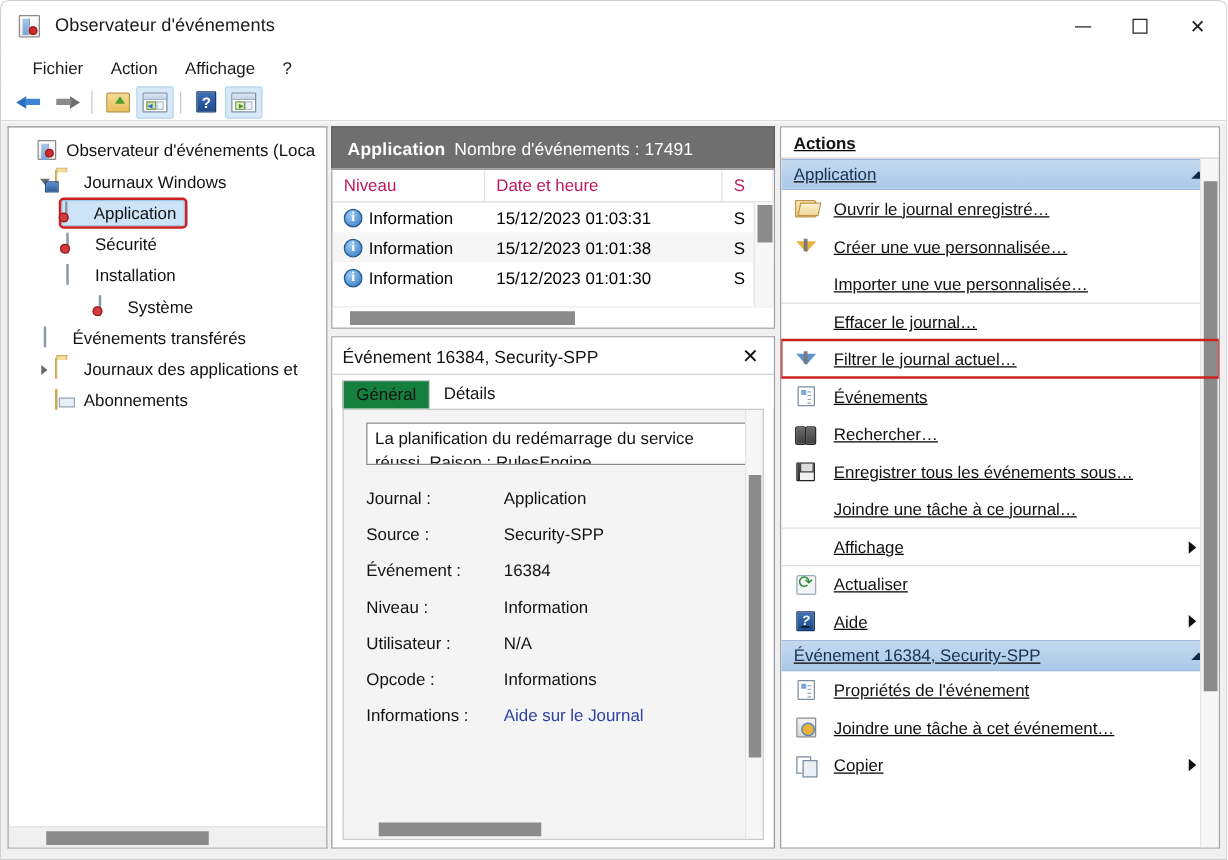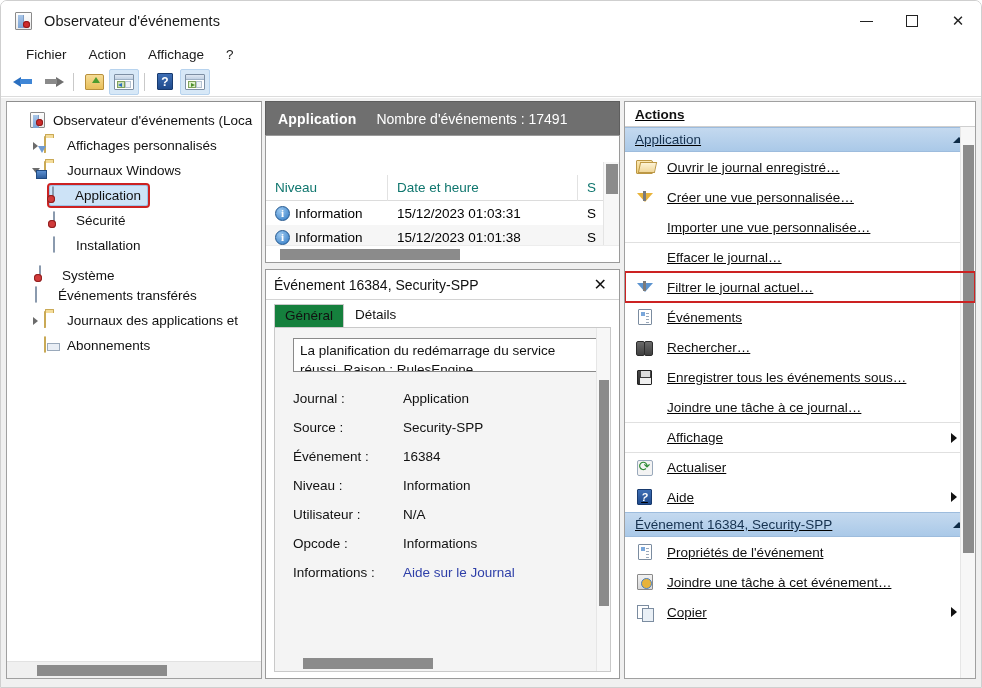--- a/index.html
+++ b/index.html
@@ -296,37 +296,36 @@
     height: 34px;
     background: #6f6f6f;
     color: #ffffff;
     display: flex; align-items: center;
     padding-left: 12px;
     font-size: 14px;
     border: 1px solid #5e5e5e;
     border-bottom: none;
   }
   #mid-header .app { font-weight: bold; letter-spacing:.2px; }
-  #mid-header .cnt { margin-left: 20px; font-weight: normal; }
+  #mid-header .cnt { margin-left: 7px; font-weight: normal; }
 
   #eventlist {
     height: 128px;
     background: #ffffff;
     border: 1px solid #9a9a9a;
     position: relative;
     overflow: hidden;
   }
   .col-head {
     display: flex; height: 26px;
     background: #ffffff;
     border-bottom: 1px solid #dcdcdc;
     align-items: center;
     font-size: 13.5px;
-    color: #0f766e;
-    margin-top: 39px;
+    color: #be185d;
   }
   .col-head .c { padding-left: 9px; border-right: 1px solid #e2e2e2; height: 26px; display:flex; align-items:center; overflow:hidden;}
   .c-niv { width: 122px; flex:0 0 122px; }
   .c-date { width: 190px; flex:0 0 190px; }
   .c-src { flex: 1 1 auto; }
   .ev-row {
     display: flex; height: 24px; align-items: center;
     font-size: 13.5px;
   }
   .ev-row.alt { background: #f6f6f6; }
@@ -572,27 +571,20 @@
 
     <div id="leftpane">
       <div id="tree">
 
         <div class="tnode">
           <span class="tw"></span>
           <span class="ticon"><span class="evicon" style="width:15px;height:16px;"></span></span>
           <span class="tlabel">Observateur d'événements (Loca</span>
         </div>
 
-        <div class="tnode" style="padding-left:20px;">
-          <span class="tw">
-              <i class="chev"></i>
-            </span>
-          <span class="ticon"><span class="f-folder f-funnel"></span></span>
-          <span class="tlabel">Affichages personnalisés</span>
-        </div>
 
         <div class="tnode" style="padding-left:20px;">
           <span class="tw">
               <i class="chev open"></i>
             </span>
           <span class="ticon"><span class="f-folder f-mon"></span></span>
           <span class="tlabel">Journaux Windows</span>
         </div>
 
         <div class="tnode" style="padding-left:44px;">
@@ -605,21 +597,21 @@
         <div class="tnode" style="padding-left:46px;">
           <span class="ticon"><span class="f-log warn"></span></span>
           <span class="tlabel">Sécurité</span>
         </div>
 
         <div class="tnode" style="padding-left:46px;">
           <span class="ticon"><span class="f-log"></span></span>
           <span class="tlabel">Installation</span>
         </div>
 
-        <div class="tnode" style="padding-left:32px;align-items:flex-end;">
+        <div class="tnode" style="padding-left:72px;">
           <span class="ticon"><span class="f-log warn"></span></span>
           <span class="tlabel">Système</span>
         </div>
 
         <div class="tnode" style="padding-left:28px;">
           <span class="ticon"><span class="f-log"></span></span>
           <span class="tlabel">Événements transférés</span>
         </div>
 
         <div class="tnode" style="padding-left:20px;">

